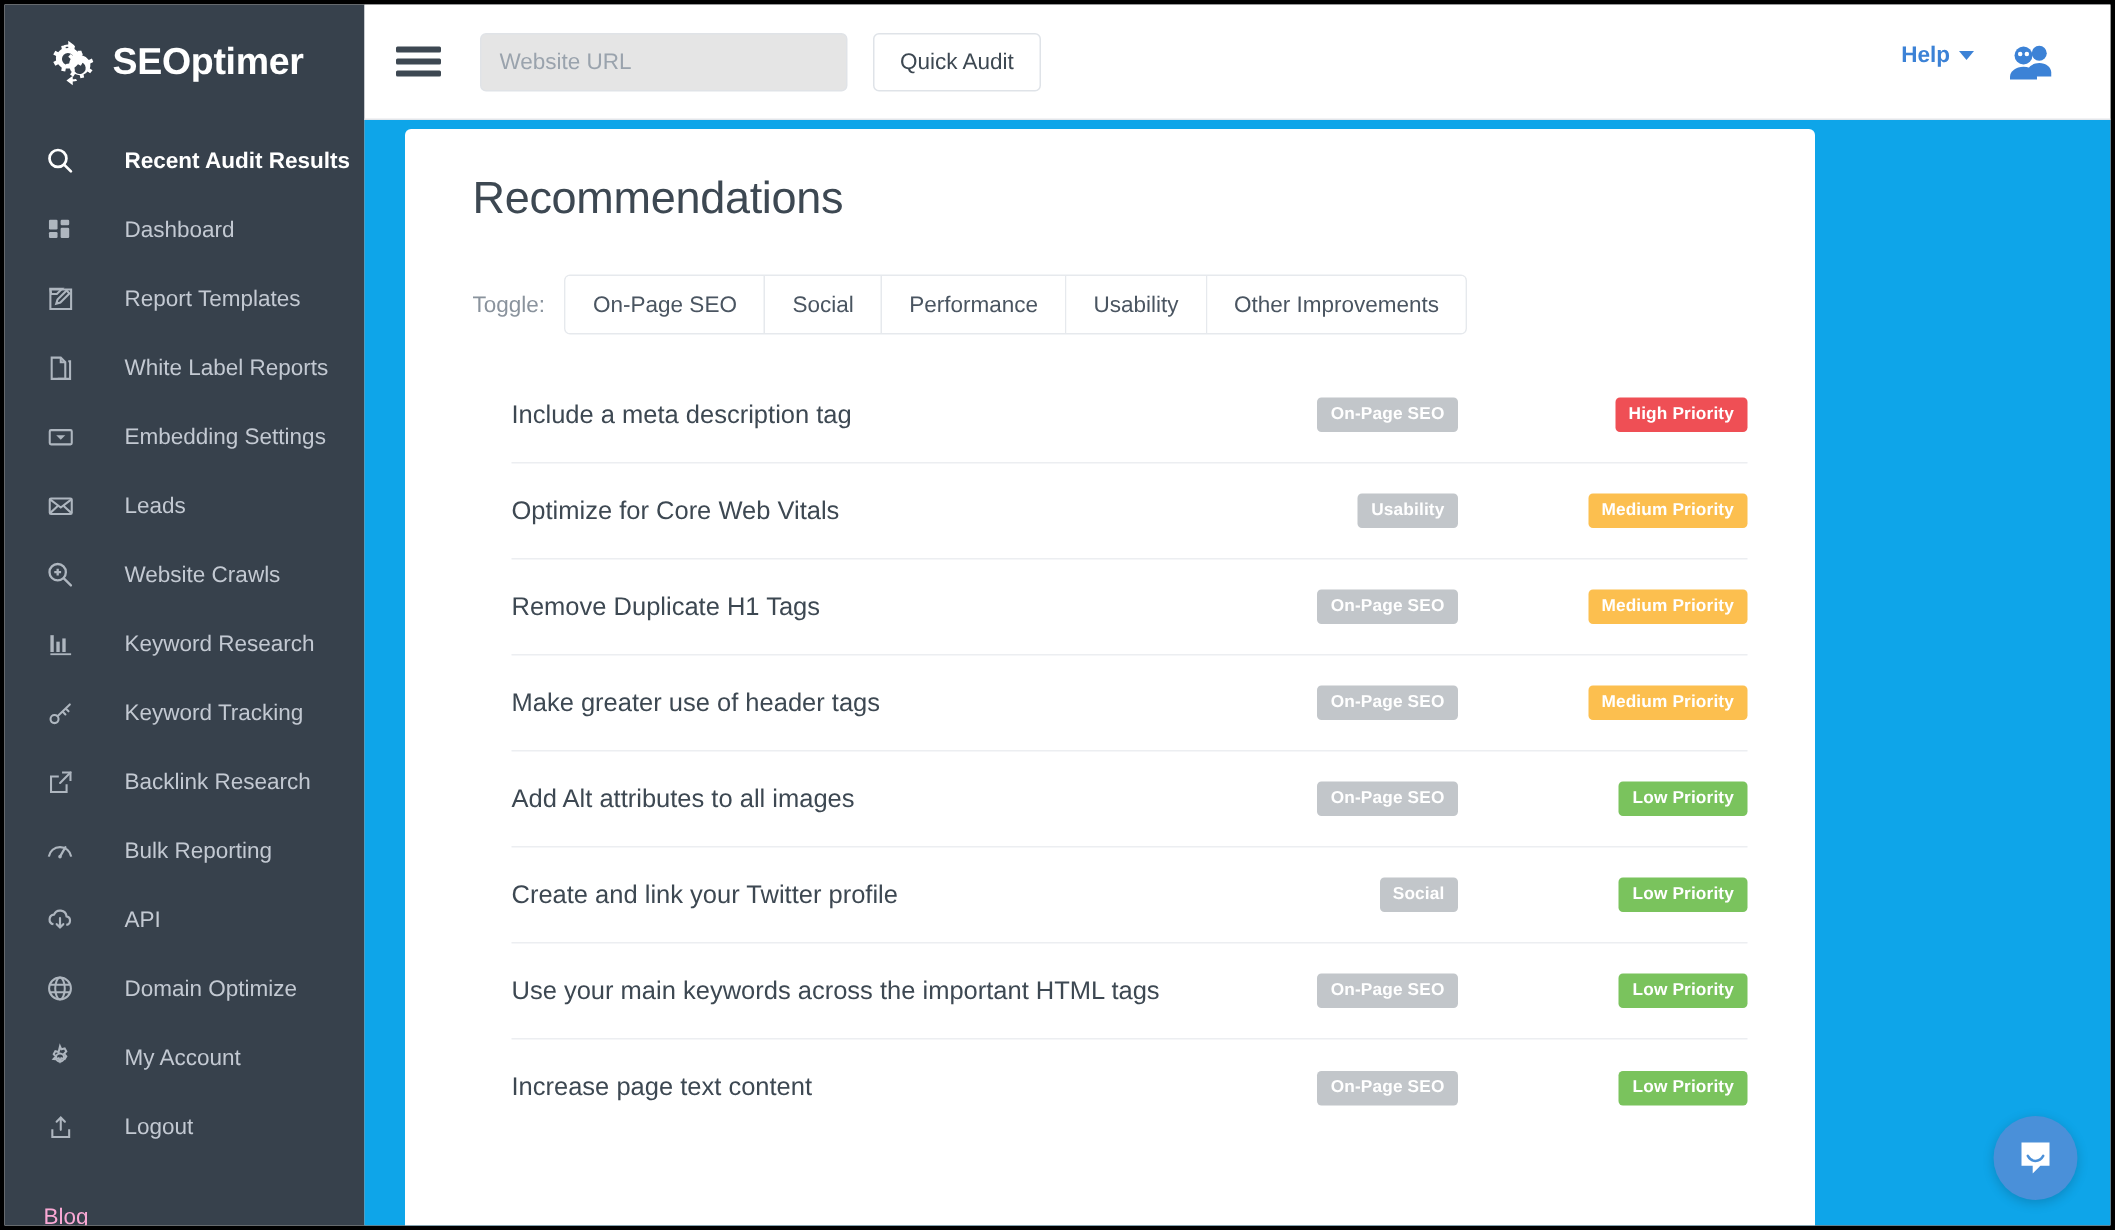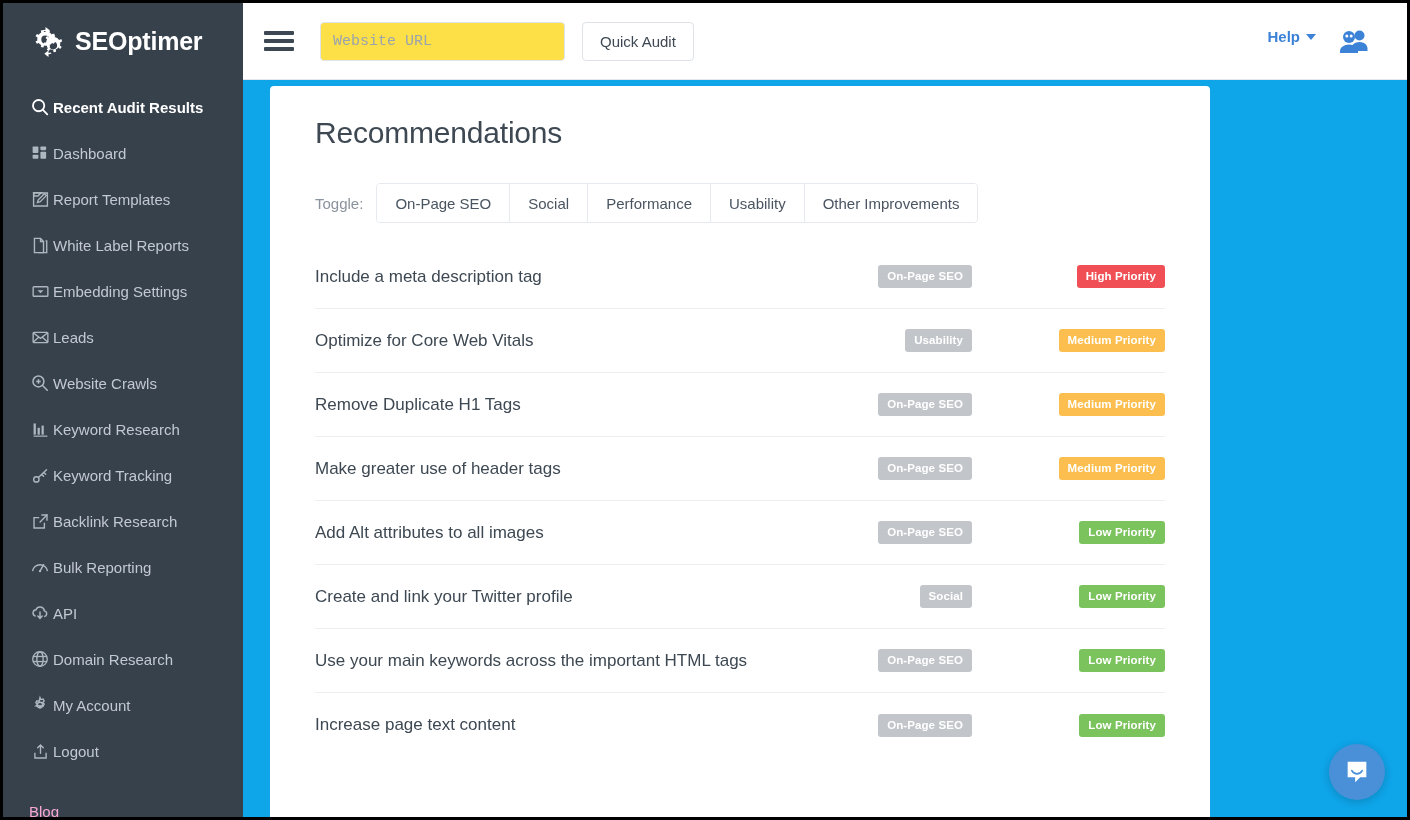--- a/index.html
+++ b/index.html
@@ -49,21 +49,21 @@
     white-space: nowrap;
   }
 
   .nav { padding-top: 4px; }
 
   .nav-item {
     display: flex;
     align-items: center;
     height: 46px;
     padding-left: 26px;
-    gap: 2px;
+    gap: 32px;
     cursor: pointer;
     text-decoration: none;
   }
   .nav-icon {
     width: 22px; height: 22px;
     flex: 0 0 22px;
     display: flex;
     align-items: center;
     justify-content: center;
     color: #aeb6bf;
@@ -119,26 +119,26 @@
     height: 4px;
     width: 30px;
     background: #3d4852;
     border-radius: 1px;
   }
 
   .url-input {
     margin-left: 26px;
     width: 245px;
     height: 39px;
-    background: #fde047;
+    background: #e5e5e5;
     border: 1px solid #e0e3e7;
     border-radius: 4px;
     padding: 0 12px;
     font-size: 15px;
-    font-family: Liberation Mono, monospace;
+    font-family: Liberation Sans, sans-serif;
     color: #55606b;
   }
   .url-input::placeholder { color: #9aa3ad; }
 
   .quick-audit-btn {
     margin-left: 17px;
     height: 39px;
     padding: 0 17px;
     background: #ffffff;
     border: 1px solid #dfe3e8;
@@ -228,21 +228,21 @@
     border-right: 1px solid #e6e9ed;
     font-size: 15px;
     font-family: inherit;
     color: #4a5561;
     cursor: pointer;
     white-space: nowrap;
   }
   .toggle-btn:last-child { border-right: none; }
 
   
-  .rec-list { display: block; }
+  .rec-list { display: block; margin-left: 26px; }
 
   .rec-row {
     display: flex;
     align-items: center;
     height: 64px;
     border-bottom: 1px solid #eceef1;
     cursor: pointer;
   }
   .rec-row:last-child { border-bottom: none; }
 
@@ -458,21 +458,21 @@
 
       <a class="nav-item" href="#">
         <span class="nav-icon">
           <svg viewBox="0 0 22 22" width="20" height="20" fill="none" stroke="currentColor" stroke-width="1.5">
             <circle cx="11" cy="11" r="8"></circle>
             <ellipse cx="11" cy="11" rx="3.5" ry="8"></ellipse>
             <line x1="3.2" y1="8.2" x2="18.8" y2="8.2"></line>
               <line x1="3.2" y1="13.8" x2="18.8" y2="13.8"></line>
           </svg>
         </span>
-        <span class="nav-label">Domain Research</span>
+        <span class="nav-label">Domain Optimize</span>
       </a>
 
       <a class="nav-item" href="#">
         <span class="nav-icon">
           <svg viewBox="0 0 22 22" width="20" height="20" fill="none" stroke="currentColor" stroke-width="1.5">
             <circle cx="11" cy="11" r="3"></circle>
             <path d="M11 2.2l1 2.2 2.4-.6 1.2 2.1-1.6 1.8 1.6 1.8-1.2 2.1-2.4-.6-1 2.2-1-2.2-2.4.6L6.4 11.5 8 9.7 6.4 7.9l1.2-2.1 2.4.6z" transform="translate(0 0.6)"></path>
           </svg>
         </span>
         <span class="nav-label">My Account</span>

